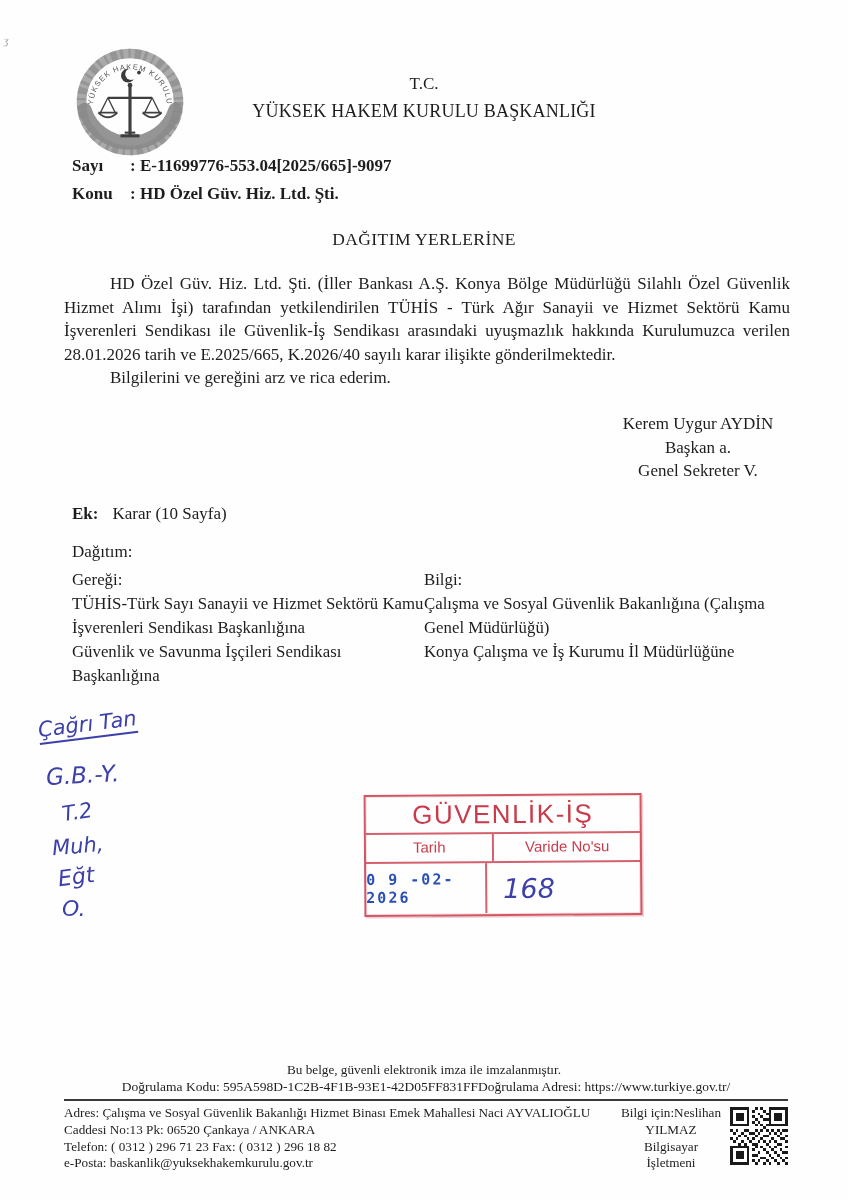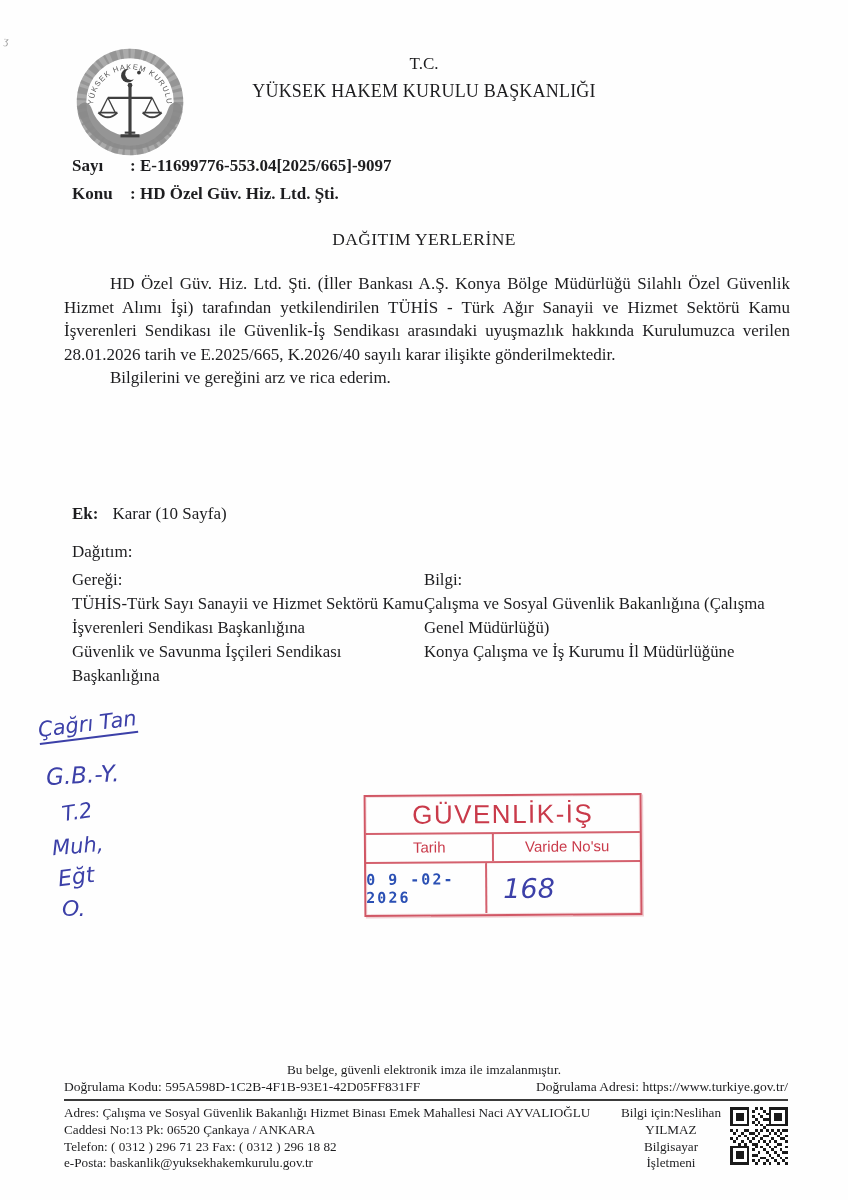--- a/index.html
+++ b/index.html
@@ -4,21 +4,21 @@
 <style>
   html,body{margin:0;padding:0;background:#e8e8e8;}
   .page{position:relative;width:848px;height:1200px;background:#fefefe;margin:0 auto;
         font-family:"Liberation Serif","DejaVu Serif",serif;color:#1d1d1f;overflow:hidden;}
 
   .corner-mark{position:absolute;left:4px;top:34px;font-size:11px;color:#9a9a9a;transform:rotate(12deg);}
 
   .logo{position:absolute;left:72px;top:42px;width:116px;height:118px;}
 
   .hdr{position:absolute;top:54px;left:0;width:100%;text-align:center;}
-  .hdr .tc{font-size:17px;}
+  .hdr .tc{font-size:17px;margin-top:20px;}
   .hdr .org{font-size:18px;margin-top:7px;letter-spacing:.2px;}
 
   .meta{position:absolute;left:72px;top:156px;font-size:17px;font-weight:bold;}
   .meta .row{height:28px;}
   .meta .lbl{display:inline-block;width:58px;}
 
   .salutation{position:absolute;top:229px;left:0;width:100%;text-align:center;font-size:17.5px;letter-spacing:.4px;}
 
   .bodytxt{position:absolute;left:64px;top:272px;width:726px;font-size:17px;line-height:23.6px;text-align:justify;}
   .bodytxt p{margin:0;text-indent:46px;}
@@ -48,21 +48,21 @@
   .stamp .c1{width:46.5%;}
   .stamp .c2{width:53.5%;border-left:2px solid rgba(201,58,74,.8);}
   .stamp .hcell{line-height:26px;text-align:center;font-size:15px;}
   .stamp .date{display:flex;align-items:center;justify-content:center;
                font-family:"DejaVu Sans Mono",monospace;font-weight:bold;font-size:15px;
                letter-spacing:2px;color:#2b50b4;}
   .stamp .num{display:flex;align-items:center;padding-left:16px;
               font-family:"DejaVu Sans",sans-serif;font-style:italic;font-size:27px;color:#3c40a8;}
 
   .foot-note{position:absolute;top:1062px;left:0;width:100%;text-align:center;font-size:13.2px;}
-  .dog-row{position:absolute;top:1079px;left:64px;width:724px;display:flex;justify-content:space-between;
+  .dog-row{position:absolute;top:1079px;left:64px;width:724px;display:flex;justify-content:center;
            font-size:13.5px;padding-bottom:4px;border-bottom:1.5px solid #3a3a3a;}
   .addr-wrap{position:absolute;top:1100px;left:64px;width:724px;border-top:1.5px solid #3a3a3a;
              padding-top:4px;display:flex;font-size:13.2px;line-height:16.8px;}
   .addr{width:556px;}
   .contact{flex:1;text-align:center;padding-right:8px;}
   .qrbox{width:58px;flex:none;margin-top:2px;}
   .u2{text-decoration:underline;}
 </style>
 </head>
 <body>
@@ -115,20 +115,25 @@
     </div>
   </div>
 
   <div class="salutation">DAĞITIM YERLERİNE</div>
 
   <div class="bodytxt">
     <p>HD Özel Güv. Hiz. Ltd. Şti. (İller Bankası A.Ş. Konya Bölge Müdürlüğü Silahlı Özel Güvenlik Hizmet Alımı İşi) tarafından yetkilendirilen TÜHİS - Türk Ağır Sanayii ve Hizmet Sektörü Kamu İşverenleri Sendikası ile Güvenlik-İş Sendikası arasındaki uyuşmazlık hakkında Kurulumuzca verilen 28.01.2026 tarih ve E.2025/665, K.2026/40 sayılı karar ilişikte gönderilmektedir.</p>
     <p>Bilgilerini ve gereğini arz ve rica ederim.</p>
   </div>
 
+  <div class="sig">
+    <div>Kerem Uygur AYDİN</div>
+    <div>Başkan a.</div>
+    <div>Genel Sekreter V.</div>
+  </div>
 
   <div class="ek">
     <span class="lbl">Ek:</span><span>Karar (10 Sayfa)</span>
   </div>
 
   <div class="dagitim-title">Dağıtım:</div>
   <div class="dist">
     <div class="col1">
       <span class="collbl">Gereği:</span>
       <div>TÜHİS-Türk Sayı Sanayii ve Hizmet Sektörü Kamu İşverenleri Sendikası Başkanlığına</div>

